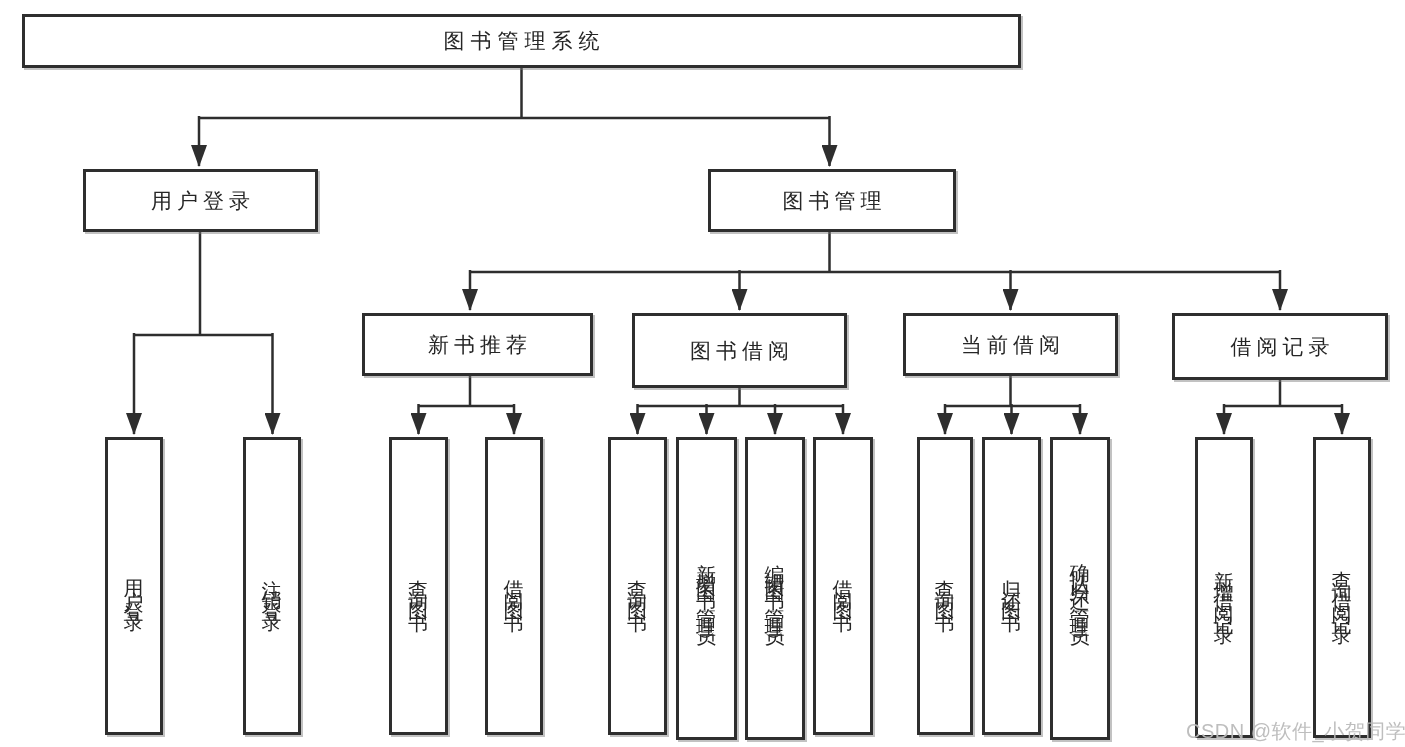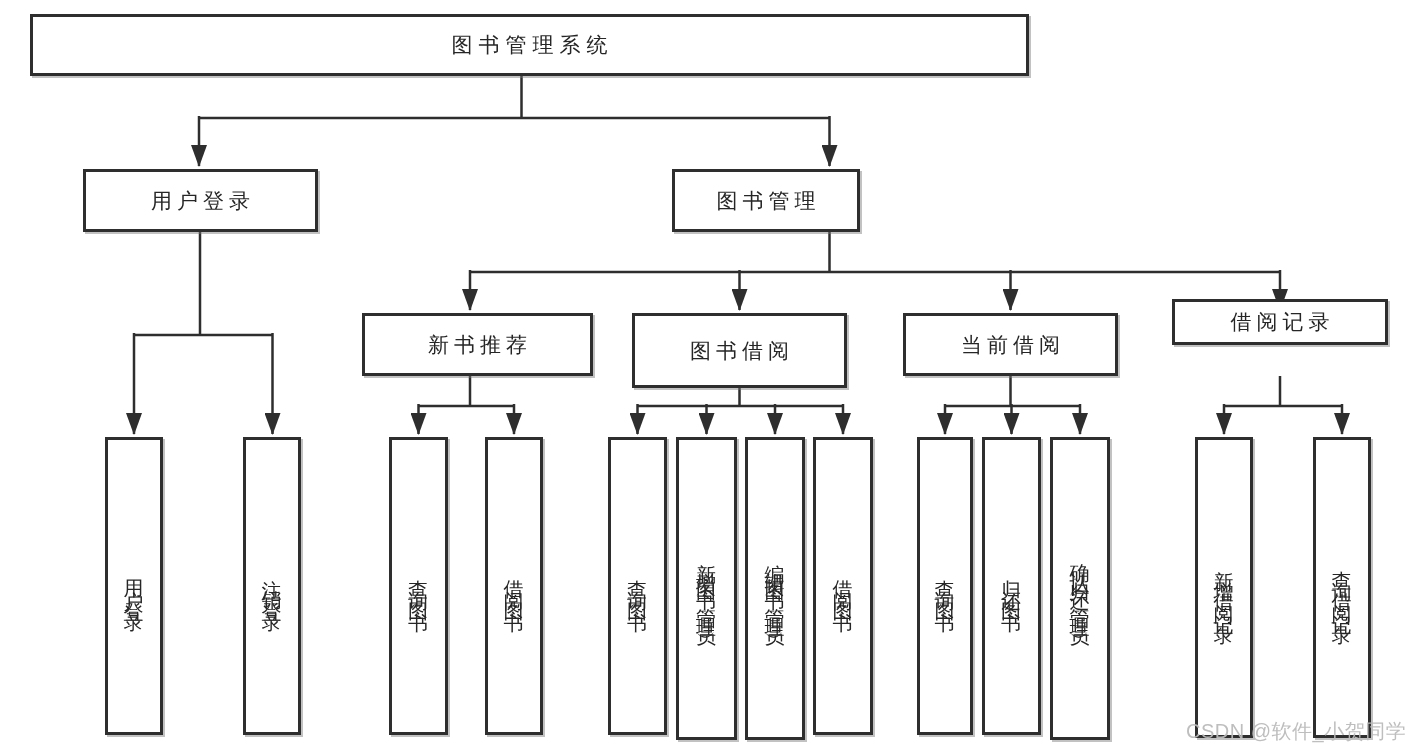--- a/index.html
+++ b/index.html
@@ -108,41 +108,41 @@
       </g>
 
       <g>
         <path d="M1280,376 V406 M1224,406 H1342"></path>
         <line x1="1224" y1="404" x2="1224" y2="434" marker-end="url(#arrow)"></line>
         <line x1="1342" y1="404" x2="1342" y2="434" marker-end="url(#arrow)"></line>
       </g>
     </g>
   </svg>
 
-  <div class="node h title" style="left:30px;top:14px;width:999px;height:62px">
+  <div class="node h title" style="left:22px;top:14px;width:999px;height:54px">
     <span>图书管理系统</span>
   </div>
 
   <div class="node h" style="left:83px;top:169px;width:235px;height:63px">
     <span>用户登录</span>
   </div>
-  <div class="node h" style="left:672px;top:169px;width:188px;height:63px">
+  <div class="node h" style="left:708px;top:169px;width:248px;height:63px">
     <span>图书管理</span>
   </div>
 
   <div class="node h" style="left:362px;top:313px;width:231px;height:63px">
     <span>新书推荐</span>
   </div>
   <div class="node h" style="left:632px;top:313px;width:215px;height:75px">
     <span>图书借阅</span>
   </div>
   <div class="node h" style="left:903px;top:313px;width:215px;height:63px">
     <span>当前借阅</span>
   </div>
-  <div class="node h" style="left:1172px;top:299px;width:216px;height:46px">
+  <div class="node h" style="left:1172px;top:313px;width:216px;height:67px">
     <span>借阅记录</span>
   </div>
 
   <div class="node v" style="left:105px;top:437px;width:58px;height:298px">
     <span>用户登录</span>
   </div>
   <div class="node v" style="left:243px;top:437px;width:58px;height:298px">
     <span>注销登录</span>
   </div>
 

